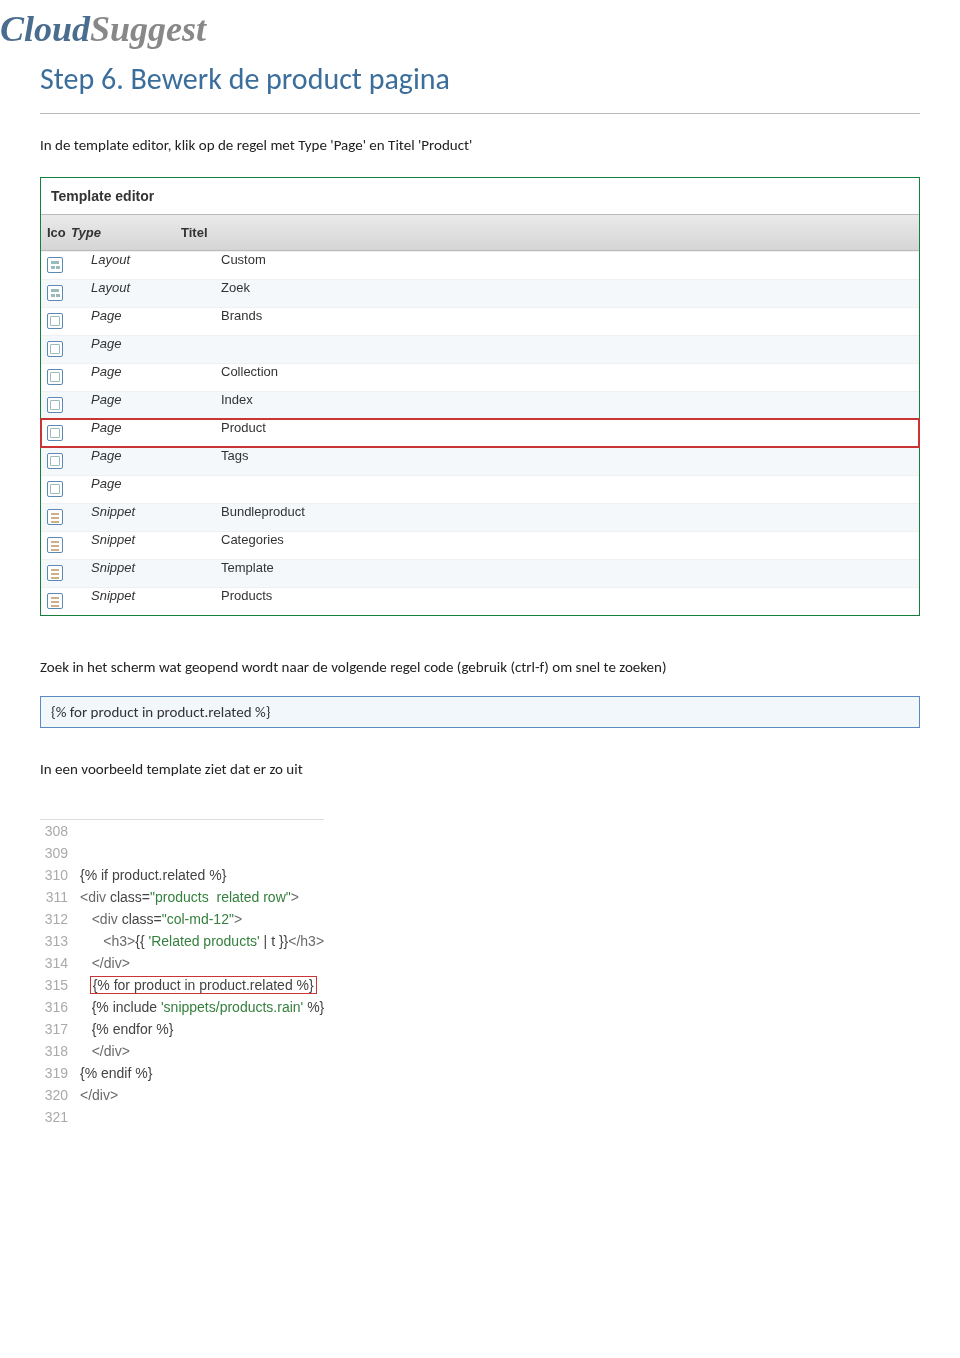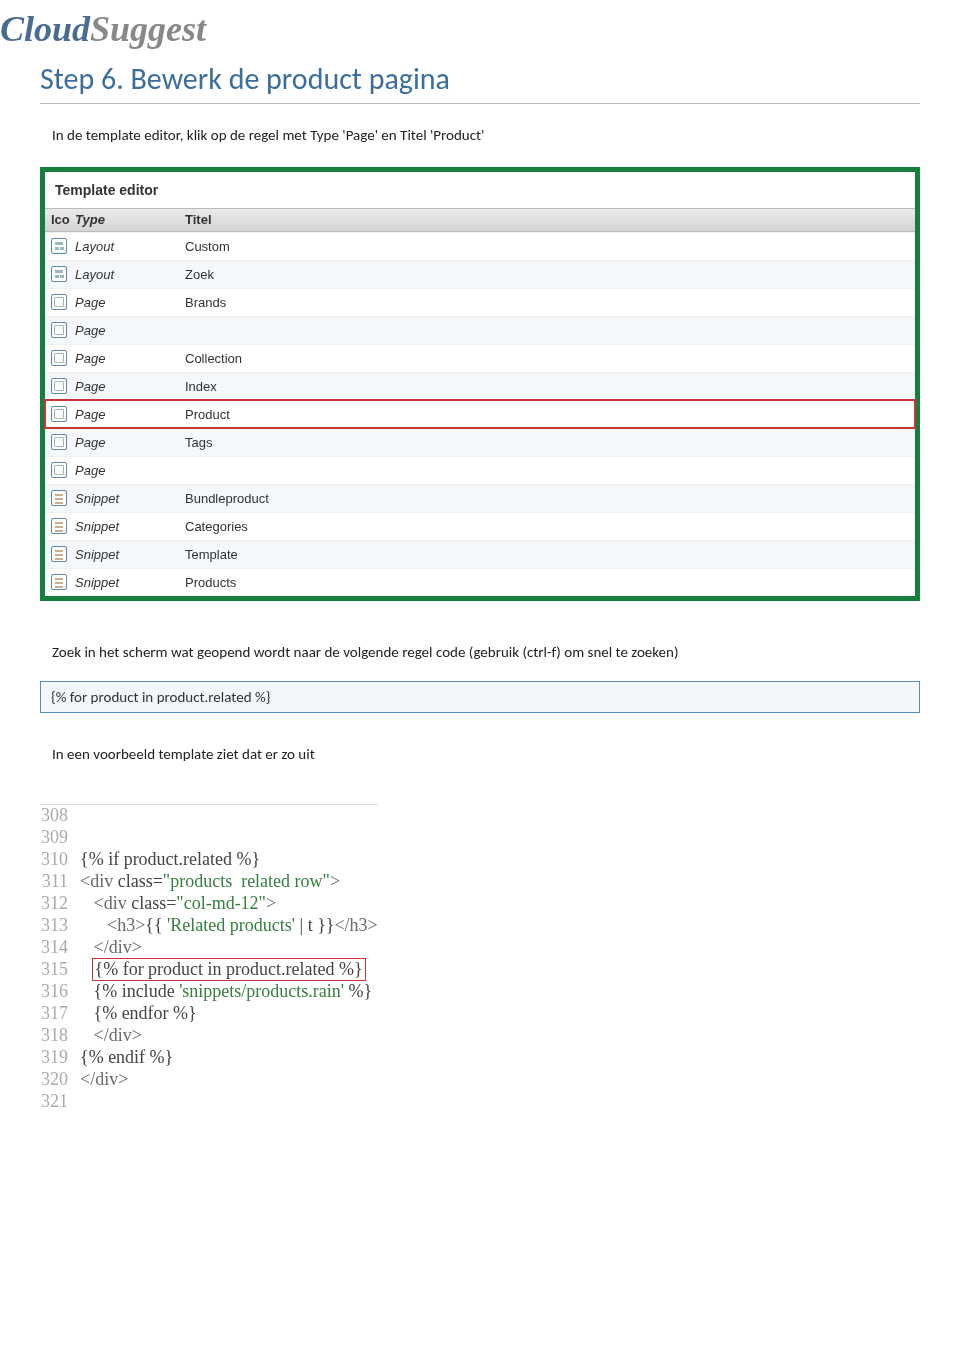--- a/index.html
+++ b/index.html
@@ -28,57 +28,57 @@
     color: #888;
   }
   .content {
     padding: 0 40px;
   }
   h1.step {
     font-size: 30px;
     font-weight: 400;
     color: #3b6e9b;
     border-bottom: 1px solid #bbb;
-    padding-bottom: 6px;
+    padding-bottom: 16px;
     margin-bottom: 20px;
     margin-top: 10px;
   }
   p.body-text {
     font-size: 15px;
     color: #222;
-    margin: 18px 12px;
+    margin: 18px 0;
     line-height: 1.5;
   }
   .editor-panel {
-    border: 5px solid #15803d;
+    border: 1px solid #15803d;
     margin: 20px 0 40px 0;
     font-family: Arial, sans-serif;
     font-size: 13px;
   }
   .editor-title {
     font-weight: bold;
     padding: 10px 10px 10px 10px;
     font-size: 14px;
     color: #333;
   }
   .editor-header-row {
     display: flex;
     align-items: center;
     background: linear-gradient(to bottom, #eaeaea, #d5d5d5);
     border-top: 1px solid #bbb;
     border-bottom: 1px solid #bbb;
     font-weight: bold;
     color: #333;
-    height: 24px;
+    height: 37px;
   }
   .editor-rows .editor-row {
     display: flex;
-    align-items: center;
     height: 28px;
     border-top: 1px solid #f0f0f0;
+    gap: 20px;
   }
   .editor-rows .editor-row.alt {
     background: #f4f8fb;
   }
   .editor-row.highlight {
     outline: 2px solid #c93434;
     outline-offset: -1px;
     position: relative;
     z-index: 2;
   }
@@ -142,22 +142,22 @@
   }
   .code-line-box {
     border: 1px solid #5a8bbf;
     background: #f2f7fc;
     padding: 6px 10px;
     font-size: 15px;
     color: #333;
     margin: 6px 0 30px 0;
   }
   .code-editor {
-    font-family: Liberation Serif, serif;
-    font-size: 18px;
+    font-family: Liberation Sans, sans-serif;
+    font-size: 14px;
     color: #444;
     margin: 20px 0 40px 0;
     border-top: 1px solid #ddd;
     display: inline-block;
   }
   .code-line {
     display: flex;
     align-items: center;
     height: 22px;
     white-space: pre;

